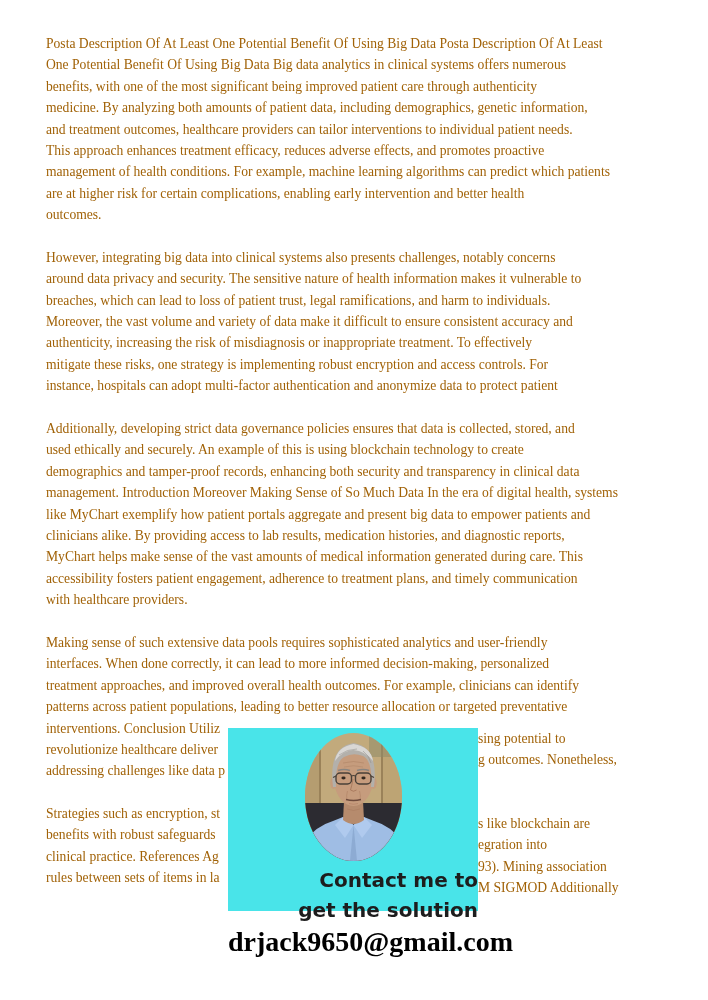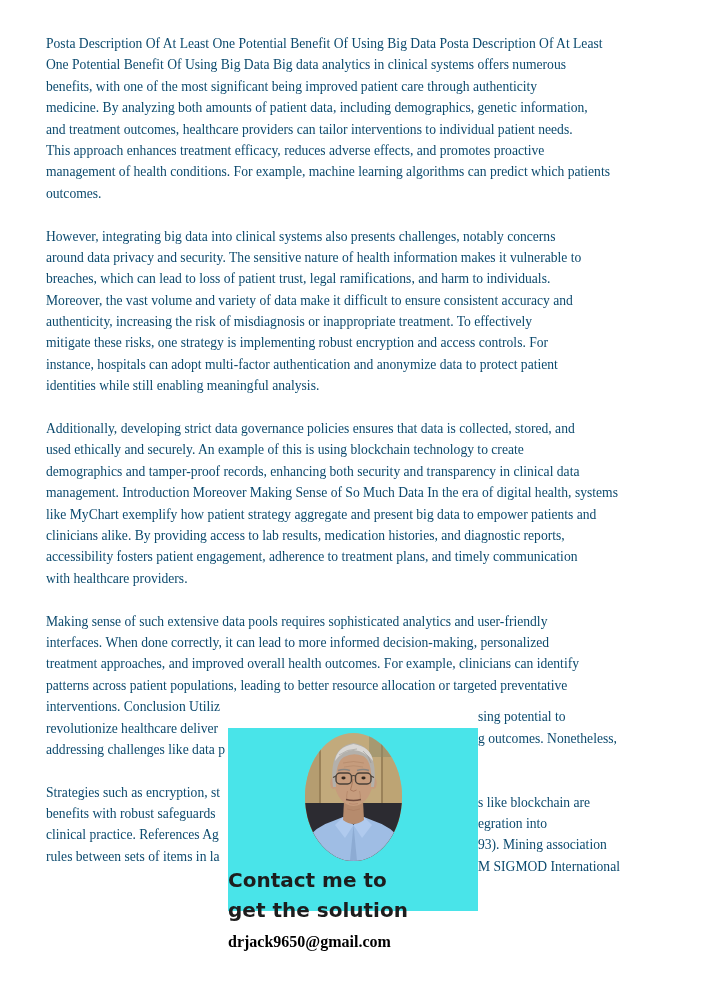--- a/index.html
+++ b/index.html
@@ -27,93 +27,94 @@
   .right-frag {
     position: absolute;
     left: 432px; top: 10px;
     white-space: nowrap;
   }
   .contact-card {
     position: absolute;
     left: 228px; top: 728px;
     width: 250px; height: 183px;
     z-index: 5;
-    text-align: left;
+    text-align: right;
   }
   .photo {
     width: 97px; height: 128px;
     margin: 5px auto 0 auto;
     border-radius: 50%;
     overflow: hidden;
   }
   .photo svg { display: block; }
   .headline {
     font-family: "DejaVu Sans", sans-serif;
     font-weight: 700;
     font-size: 20px;
     line-height: 30px;
     margin-top: 4px;
   }
   .email {
     font-family: "Liberation Serif", serif;
     font-weight: 700;
-    font-size: 16px;
+    font-size: 28px;
     line-height: 28px;
     margin-top: 3px;
     color: #000000;
   }
 </style>
 </head>
 <body style="background: rgb(255, 255, 255);">
 
-<div class="document" id="document-body" style="color: #0c4a6e;">
+<div class="document" id="document-body" style="color: #a16207;">
     <div class="paragraph">
       <div class="line">Posta Description Of At Least One Potential Benefit Of Using Big Data Posta Description Of At Least</div>
       <div class="line">One Potential Benefit Of Using Big Data Big data analytics in clinical systems offers numerous</div>
       <div class="line">benefits, with one of the most significant being improved patient care through authenticity</div>
       <div class="line">medicine. By analyzing both amounts of patient data, including demographics, genetic information,</div>
       <div class="line">and treatment outcomes, healthcare providers can tailor interventions to individual patient needs.</div>
       <div class="line">This approach enhances treatment efficacy, reduces adverse effects, and promotes proactive</div>
       <div class="line">management of health conditions. For example, machine learning algorithms can predict which patients</div>
+      <div class="line">are at higher risk for certain complications, enabling early intervention and better health</div>
       <div class="line">outcomes.</div>
     </div>
     <div class="paragraph">
       <div class="line">However, integrating big data into clinical systems also presents challenges, notably concerns</div>
       <div class="line">around data privacy and security. The sensitive nature of health information makes it vulnerable to</div>
       <div class="line">breaches, which can lead to loss of patient trust, legal ramifications, and harm to individuals.</div>
       <div class="line">Moreover, the vast volume and variety of data make it difficult to ensure consistent accuracy and</div>
       <div class="line">authenticity, increasing the risk of misdiagnosis or inappropriate treatment. To effectively</div>
       <div class="line">mitigate these risks, one strategy is implementing robust encryption and access controls. For</div>
       <div class="line">instance, hospitals can adopt multi-factor authentication and anonymize data to protect patient</div>
-      <div class="line">identities while still enabling meaningful analysis.</div>
     </div>
     <div class="paragraph">
       <div class="line">Additionally, developing strict data governance policies ensures that data is collected, stored, and</div>
       <div class="line">used ethically and securely. An example of this is using blockchain technology to create</div>
       <div class="line">demographics and tamper-proof records, enhancing both security and transparency in clinical data</div>
       <div class="line">management. Introduction Moreover Making Sense of So Much Data In the era of digital health, systems</div>
-      <div class="line">like MyChart exemplify how patient strategy aggregate and present big data to empower patients and</div>
+      <div class="line">like MyChart exemplify how patient portals aggregate and present big data to empower patients and</div>
       <div class="line">clinicians alike. By providing access to lab results, medication histories, and diagnostic reports,</div>
+      <div class="line">MyChart helps make sense of the vast amounts of medical information generated during care. This</div>
       <div class="line">accessibility fosters patient engagement, adherence to treatment plans, and timely communication</div>
       <div class="line">with healthcare providers.</div>
     </div>
     <div class="paragraph">
       <div class="line">Making sense of such extensive data pools requires sophisticated analytics and user-friendly</div>
       <div class="line">interfaces. When done correctly, it can lead to more informed decision-making, personalized</div>
       <div class="line">treatment approaches, and improved overall health outcomes. For example, clinicians can identify</div>
       <div class="line">patterns across patient populations, leading to better resource allocation or targeted preventative</div>
       <div class="line"><span>interventions. Conclusion Utiliz</span><span class="right-frag">sing potential to</span></div>
       <div class="line"><span>revolutionize healthcare deliver</span><span class="right-frag">g outcomes. Nonetheless,</span></div>
       <div class="line"><span>addressing challenges like data p</span><span class="right-frag"></span></div>
     </div>
     <div class="paragraph">
       <div class="line"><span>Strategies such as encryption, st</span><span class="right-frag">s like blockchain are</span></div>
       <div class="line"><span>benefits with robust safeguards</span><span class="right-frag">egration into</span></div>
       <div class="line"><span>clinical practice. References Ag</span><span class="right-frag">93). Mining association</span></div>
-      <div class="line"><span>rules between sets of items in la</span><span class="right-frag">M SIGMOD International</span></div>
+      <div class="line"><span>rules between sets of items in la</span><span class="right-frag">M SIGMOD Additionally</span></div>
     </div>
   </div>
 
 <div class="contact-card" id="contact-card" style="background: rgb(73, 228, 233);">
   <div class="photo">
     <svg width="97" height="128" viewBox="0 0 97 128" xmlns="http://www.w3.org/2000/svg">
 
       <rect x="0" y="0" width="97" height="128" fill="#c2aa7c"></rect>
       <rect x="0" y="0" width="14" height="128" fill="#b59d70"></rect>
       <rect x="78" y="0" width="19" height="128" fill="#bda474"></rect>

